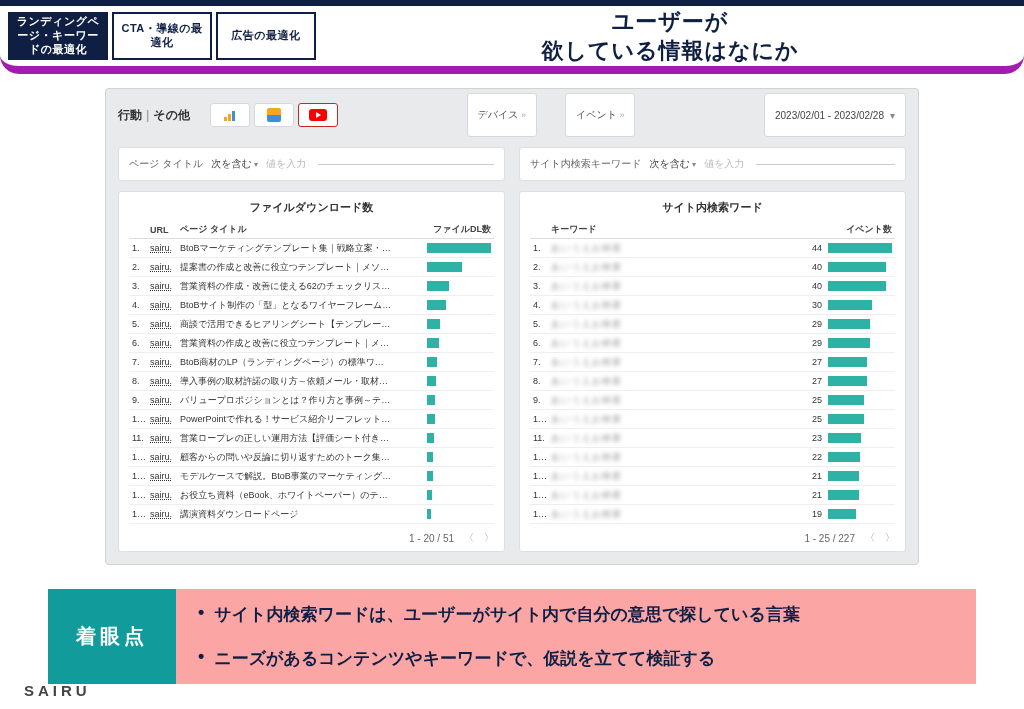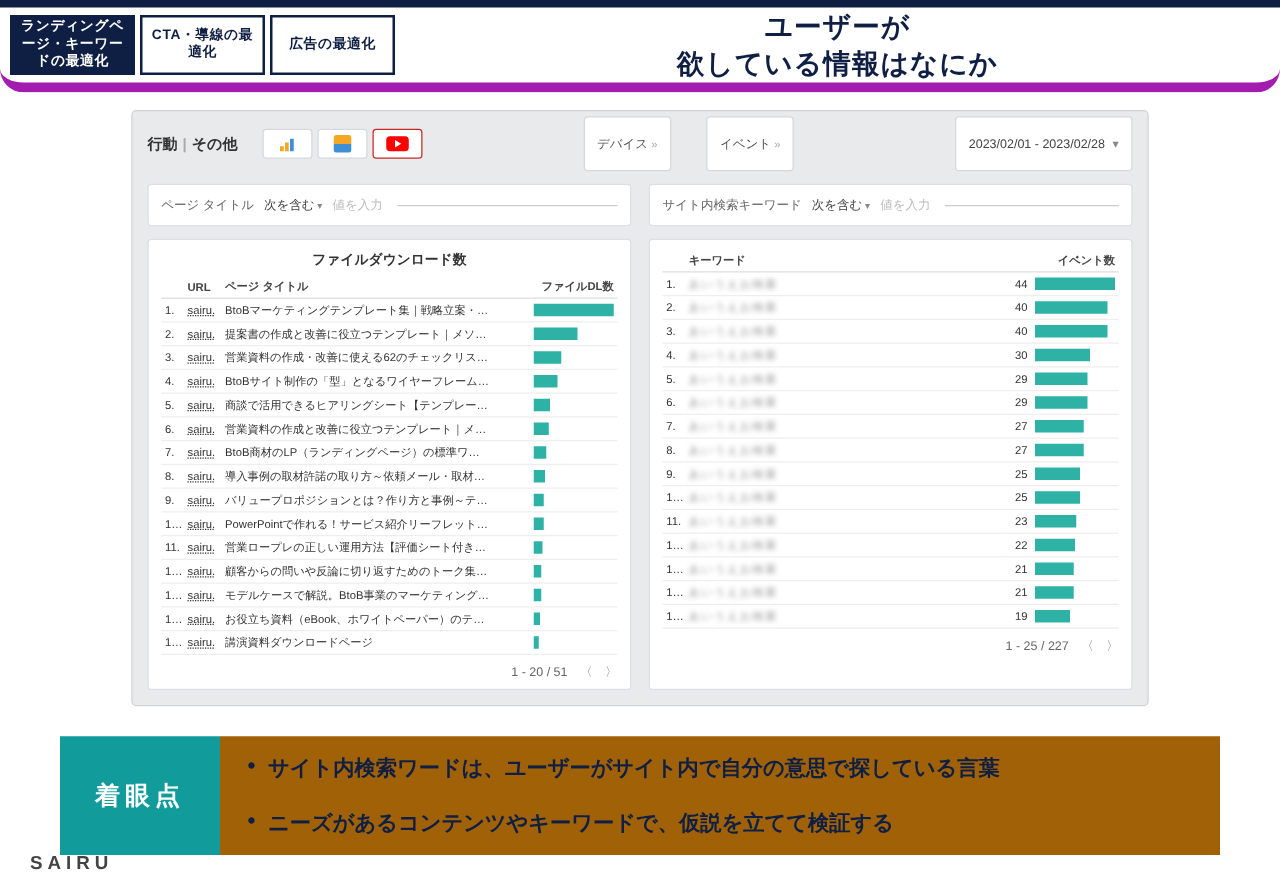--- a/index.html
+++ b/index.html
@@ -78,21 +78,21 @@
   .pager .arrow { color: #888; cursor: pointer; }
 
   .callout {
     margin: 18px 48px 0; display: flex; align-items: stretch; min-height: 88px;
   }
   .callout-tag {
     background: #129b9b; color: #fff; font-size: 20px; font-weight: 700; letter-spacing: 4px;
     width: 128px; display: flex; align-items: center; justify-content: center; text-align: right;
   }
   .callout-body {
-    background: #a16207; flex: 1; color: #0f1f44; font-size: 17px; font-weight: 700;
+    background: #fca5a5; flex: 1; color: #0f1f44; font-size: 17px; font-weight: 700;
     padding: 14px 22px; display: flex; flex-direction: column; justify-content: center; gap: 21px;
   }
   .bullet { display: flex; gap: 10px; }
   .bullet::before { content: "•"; color: #0f1f44; font-size: 18px; line-height: 1; }
 
   .brand {
     position: absolute; left: 24px; bottom: 10px;
     font-size: 15px; font-weight: 700; letter-spacing: 4px; color: #444;
   }
 </style>
@@ -339,20 +339,21 @@
             </tbody>
         </table>
         <div class="pager">
           <span>1 - 20 / 51</span>
           <span class="arrow">〈</span>
           <span class="arrow">〉</span>
         </div>
       </div>
 
       <div class="panel">
+        <div class="panel-title">サイト内検索ワード</div>
         <table class="data">
           <colgroup>
               <col class="rank">
               <col>
               <col class="valcol">
               <col class="barcol">
             </colgroup>
           <thead>
               <tr>
             <th></th>

